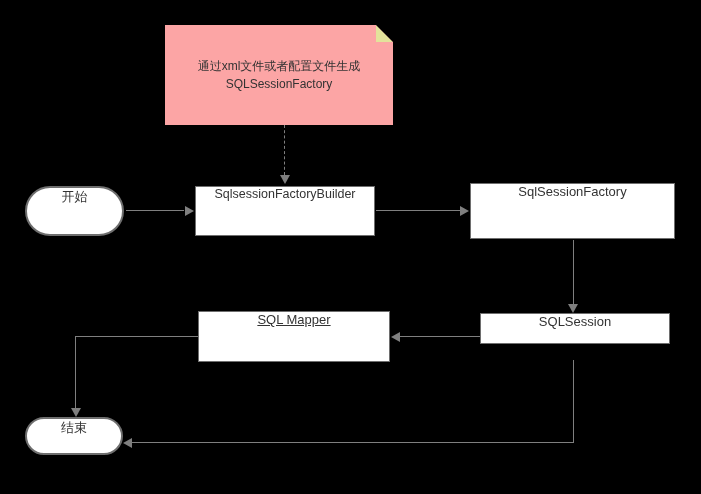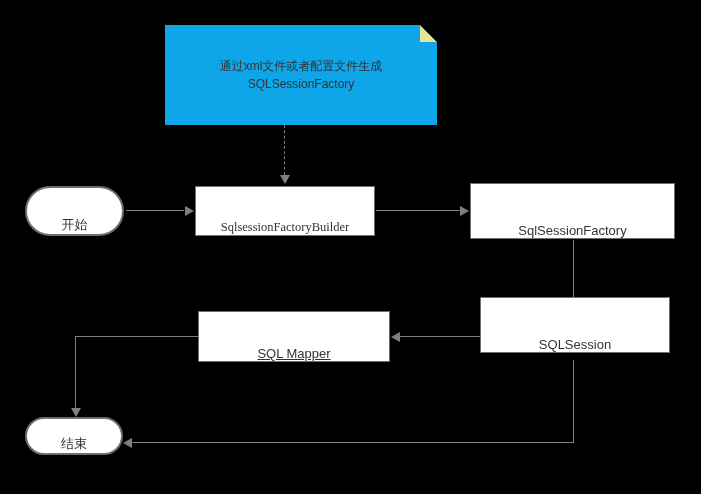--- a/index.html
+++ b/index.html
@@ -16,35 +16,35 @@
     font-family: "Liberation Sans", "DejaVu Sans", sans-serif;
   }
 
   
   .node {
     position: absolute;
     background: #ffffff;
     border: 1px solid #6e6e6e;
     box-sizing: border-box;
     display: flex;
-    align-items: flex-end;
+    align-items: flex-start;
     justify-content: center;
     color: #333333;
     font-size: 13px;
     text-align: center;
   }
   .stadium {
     border-radius: 26px;
     border-width: 2px;
   }
   .note {
     position: absolute;
     left: 165px; top: 25px;
-    width: 272px; height: 100px;
-    background: #0ea5e9;
+    width: 228px; height: 100px;
+    background: #fca5a5;
     box-sizing: border-box;
     display: flex;
     flex-direction: column;
     align-items: center;
     justify-content: center;
     color: #333333;
     font-size: 12px;
     line-height: 18px;
     text-align: center;
   }
@@ -88,23 +88,23 @@
     border-right: 9px solid #7f7f7f;
   }
   .arrow-down {
     border-left: 5px solid transparent;
     border-right: 5px solid transparent;
     border-top: 9px solid #7f7f7f;
   }
 
   
   .n-start   { left: 25px;  top: 186px; width: 99px;  height: 50px; }
-  .n-builder { left: 195px; top: 186px; width: 180px; height: 50px; font-size: 12.5px; font-family: Liberation Serif, serif; }
+  .n-builder { left: 195px; top: 186px; width: 180px; height: 50px; font-size: 12.5px; }
   .n-factory { left: 470px; top: 183px; width: 205px; height: 56px; }
-  .n-session { left: 480px; top: 297px; width: 190px; height: 56px; }
+  .n-session { left: 480px; top: 313px; width: 190px; height: 31px; }
   .n-mapper  { left: 198px; top: 311px; width: 192px; height: 51px; text-decoration: underline; }
   .n-end     { left: 25px;  top: 417px; width: 98px;  height: 38px; }
 </style>
 </head>
 <body>
 
 <div class="canvas">
 
   <div class="note">
     <div class="note-fold-flap"></div>

